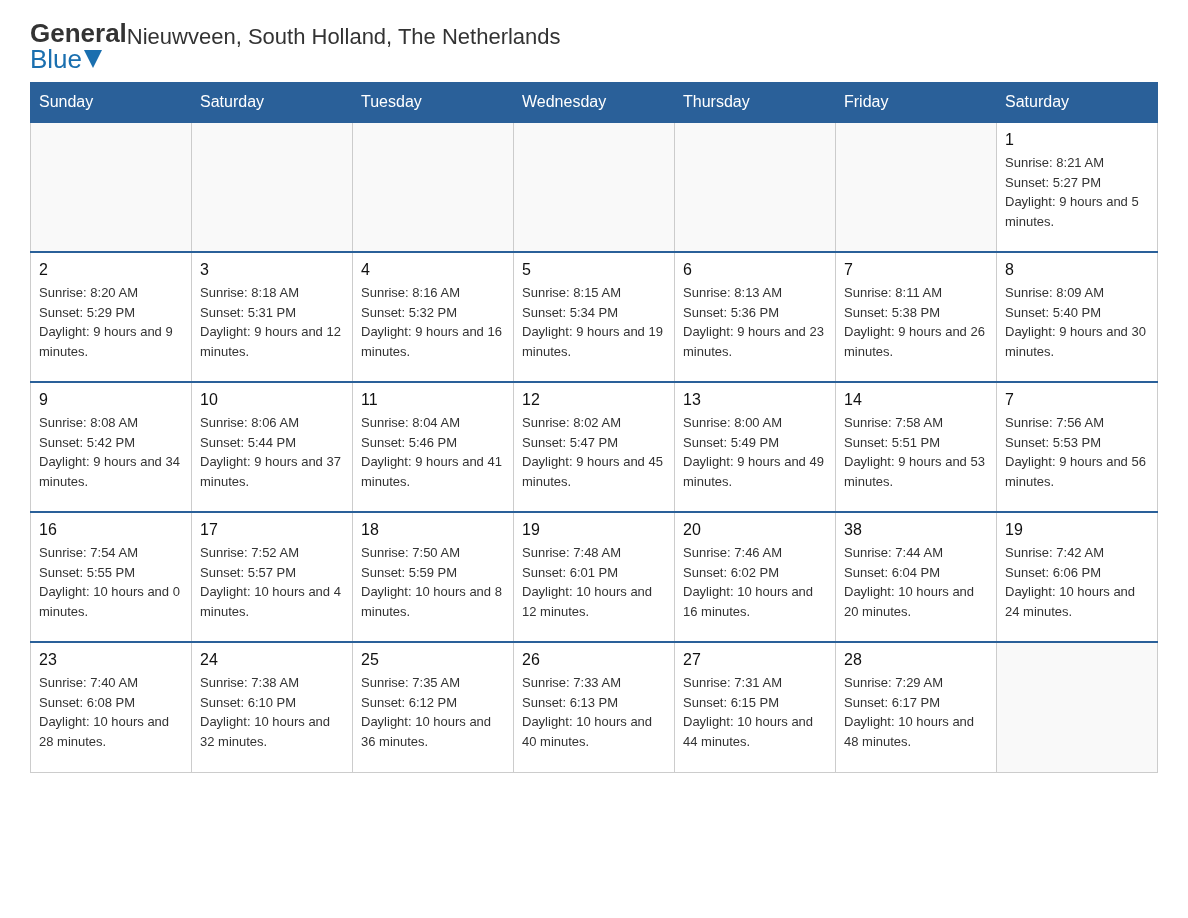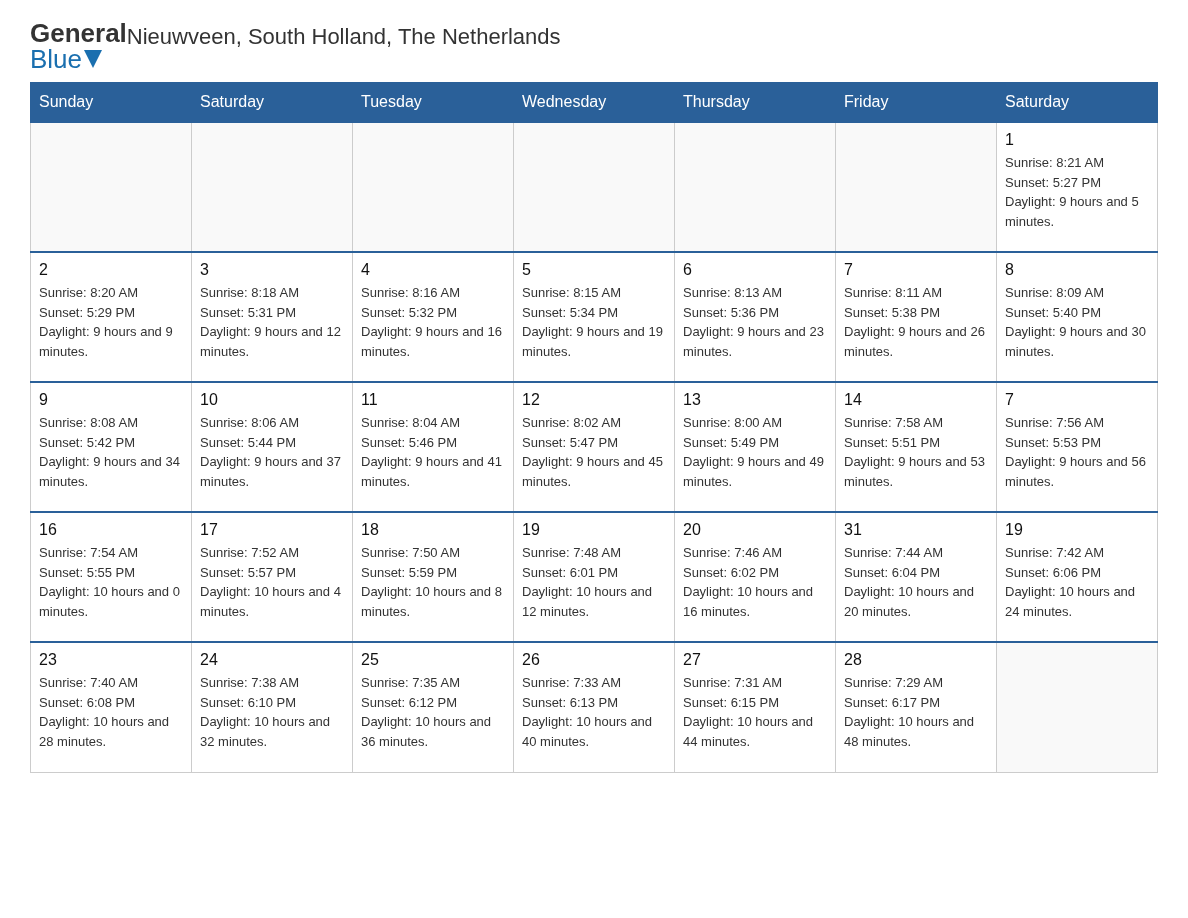--- a/index.html
+++ b/index.html
@@ -220,21 +220,21 @@
         </td>
         <td>
           <div class="day-number">19</div>
           <div class="day-info">Sunrise: 7:48 AM<br>Sunset: 6:01 PM<br>Daylight: 10 hours and 12 minutes.</div>
         </td>
         <td>
           <div class="day-number">20</div>
           <div class="day-info">Sunrise: 7:46 AM<br>Sunset: 6:02 PM<br>Daylight: 10 hours and 16 minutes.</div>
         </td>
         <td>
-          <div class="day-number">31</div>
+          <div class="day-number">38</div>
           <div class="day-info">Sunrise: 7:44 AM<br>Sunset: 6:04 PM<br>Daylight: 10 hours and 20 minutes.</div>
         </td>
         <td>
           <div class="day-number">19</div>
           <div class="day-info">Sunrise: 7:42 AM<br>Sunset: 6:06 PM<br>Daylight: 10 hours and 24 minutes.</div>
         </td>
       </tr>
       <tr class="week-row">
         <td>
           <div class="day-number">23</div>

